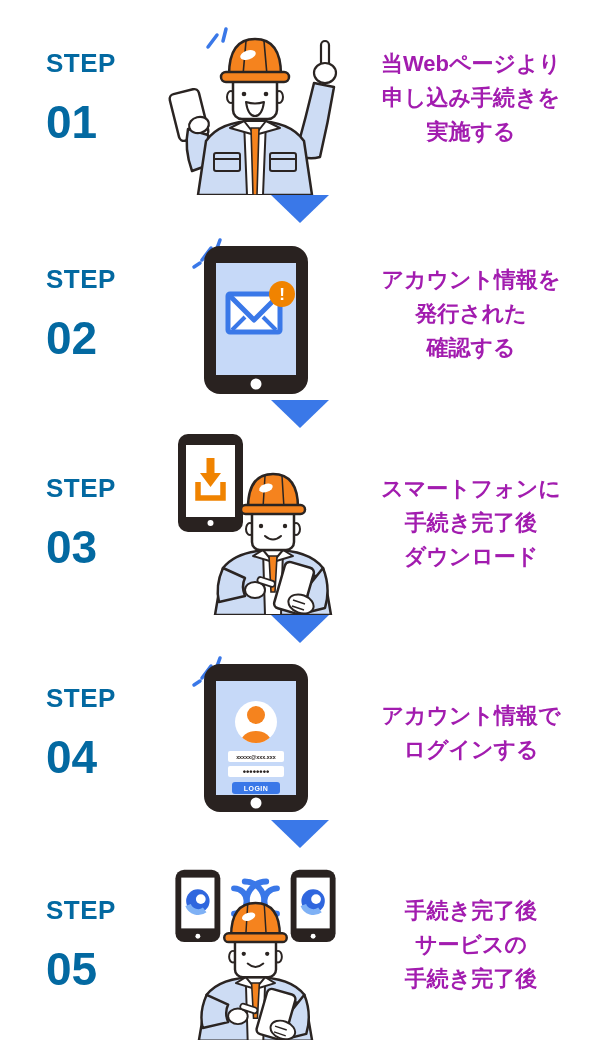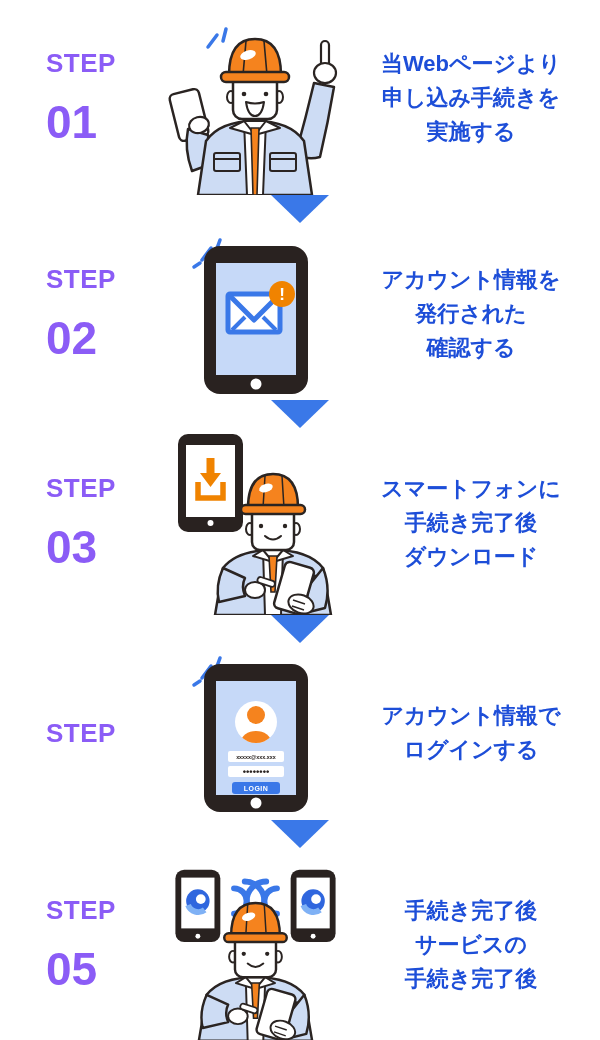--- a/index.html
+++ b/index.html
@@ -3,26 +3,26 @@
 <meta charset="utf-8">
 <style>
   html,body{margin:0;padding:0;background:#ffffff;}
   body{width:600px;height:1040px;overflow:hidden;font-family:"Liberation Sans","DejaVu Sans",sans-serif;}
   .flow{width:600px;height:1040px;display:flex;flex-direction:column;}
   .step-row{display:grid;grid-template-columns:150px 210px 240px;align-items:center;}
   .r1{height:195px}.r2{height:172px}.r3{height:185px}.r4{height:175px}.r5{height:190px}
   .arrow-zone{display:flex;justify-content:center;align-items:flex-start;}
   .az1{height:33px}.az{height:30px}
   .arrow polygon{fill:#3A78E8;}
-  .step-label{padding-left:46px;color:#8b5cf6;}
+  .step-label{padding-left:46px;color:#0369a1;}
   .step-label .word{font-size:26px;font-weight:bold;letter-spacing:.5px;line-height:1;}
   .step-label .num{font-size:46px;font-weight:bold;line-height:1.02;margin-top:23px;}
   .illus{height:100%;display:flex;align-items:flex-end;justify-content:center;overflow:hidden;}
   .illus.pad{padding-bottom:5px;}
-  .desc{text-align:center;font-size:22px;font-weight:bold;color:#1d4ed8;line-height:34px;padding-right:18px;}
+  .desc{text-align:center;font-size:22px;font-weight:bold;color:#a21caf;line-height:34px;padding-right:18px;}
   svg text{font-family:"Liberation Sans","DejaVu Sans",sans-serif;}
 </style>
 </head>
 <body>
 
 <div class="flow">
 
   <section class="step-row r1">
     <div class="step-label">
       <div class="word">STEP</div>
@@ -167,20 +167,21 @@
 
   <div class="arrow-zone az">
     <svg class="arrow" width="58" height="28" viewBox="0 0 58 28">
         <polygon points="0,0 58,0 29,28"></polygon>
       </svg>
   </div>
 
   <section class="step-row r4">
     <div class="step-label">
       <div class="word">STEP</div>
+      <div class="num">04</div>
     </div>
     <div class="illus pad">
       <svg width="130" height="166" viewBox="0 0 130 166">
         <defs>
             <clipPath id="avclip">
               <circle cx="66" cy="70" r="21"></circle>
             </clipPath>
           </defs>
         <g stroke="#3A78E8" stroke-width="3.5" stroke-linecap="round">
           <line x1="12" y1="26" x2="21" y2="14"></line>

